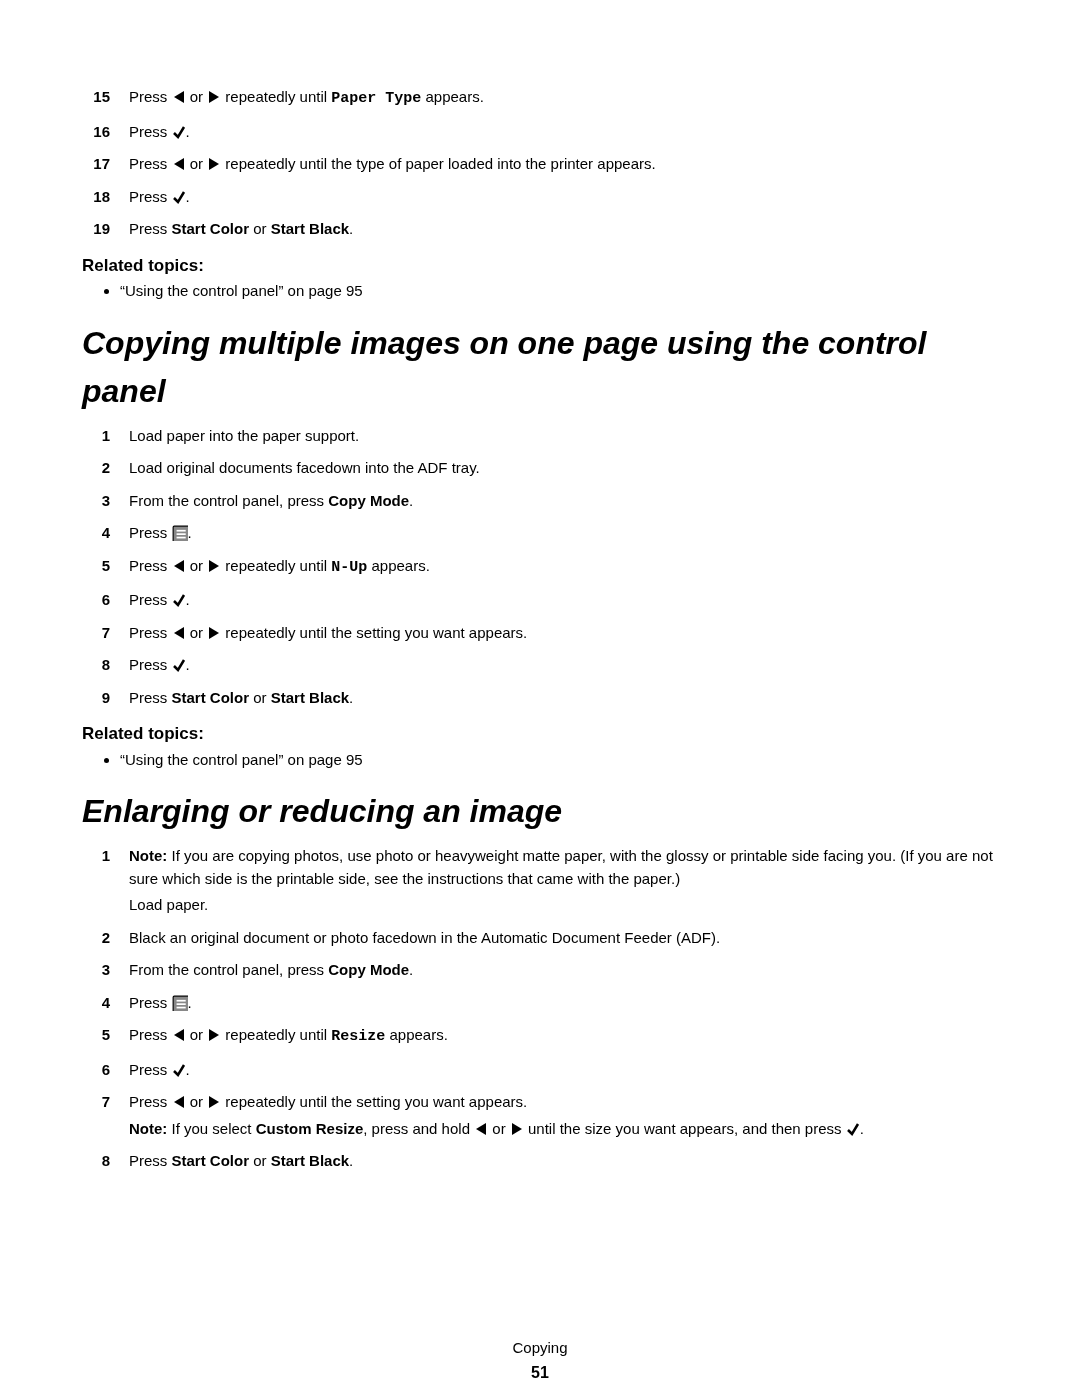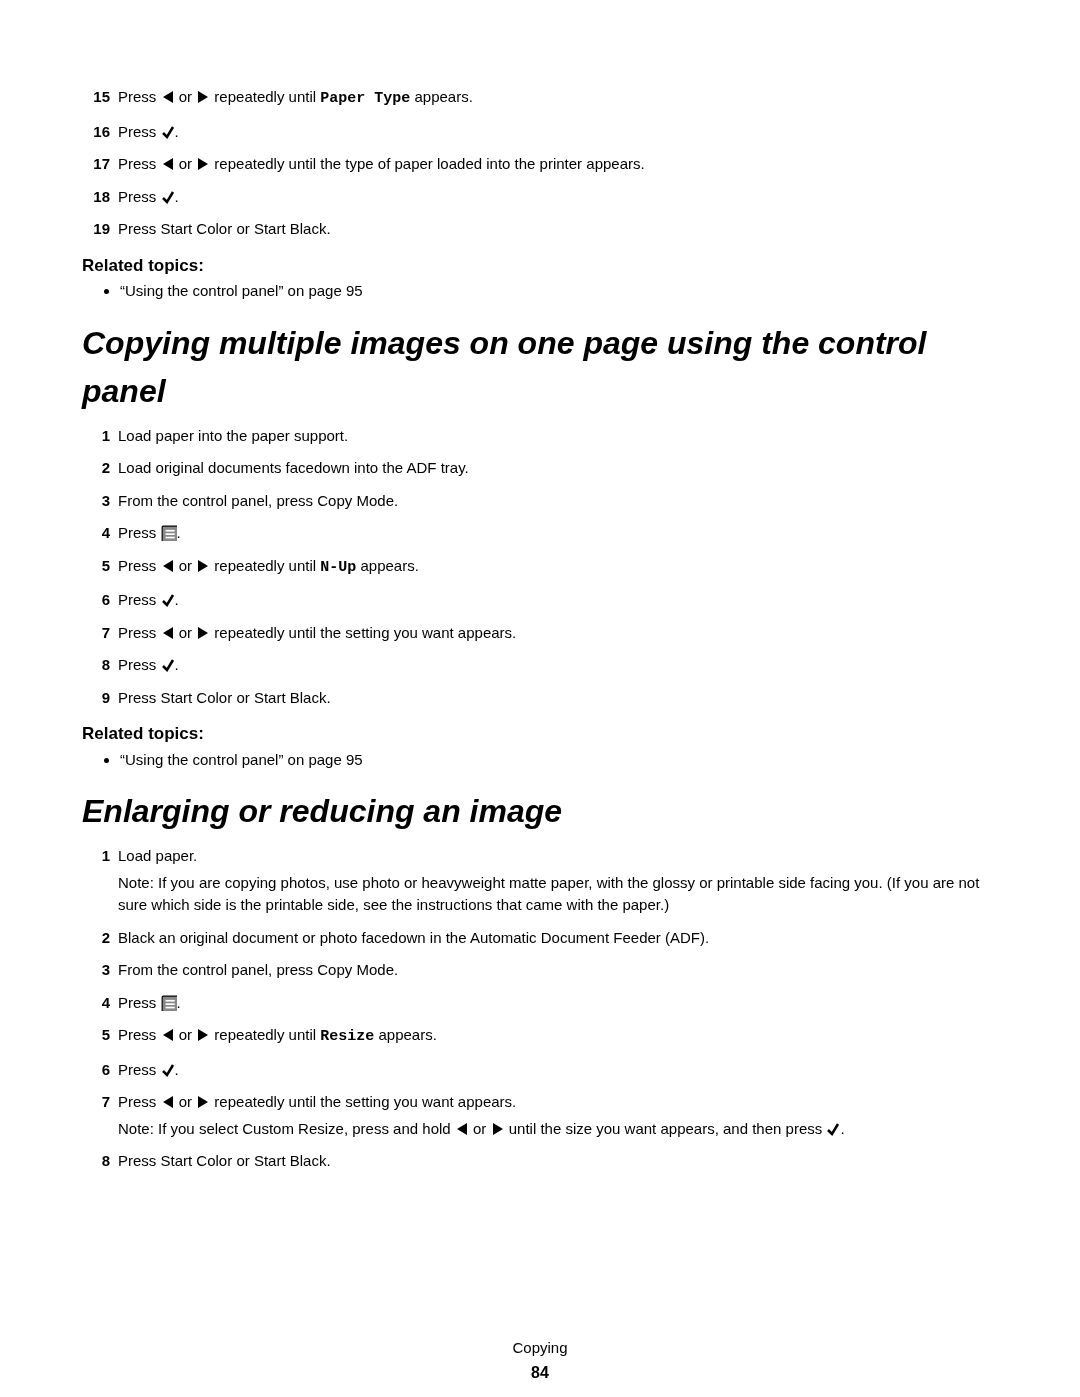--- a/index.html
+++ b/index.html
@@ -9,35 +9,36 @@
     line-height: 1.5;
     color: #000;
     margin: 0;
     padding: 80px 82px 40px 82px;
     width: 1080px;
   }
   .step {
     display: flex;
     margin: 6px 0;
     align-items: flex-start;
+    gap: 11px;
   }
   .step-num {
     font-weight: bold;
     min-width: 28px;
     text-align: right;
     margin-right: 8px;
     flex-shrink: 0;
   }
   .step-body {
     flex: 1;
   }
   .step-body p {
     margin: 0 0 4px 0;
   }
-  .bold { font-weight: normal; }
+  .bold { font-weight: bold; }
   .mono { font-family: "Courier New", monospace; font-weight: bold; }
   .subhead {
     font-weight: bold;
     font-size: 17px;
     margin: 8px 0 2px 0;
   }
   .bullet-list {
     margin: 2px 0 16px 0;
     padding-left: 38px;
   }
@@ -230,22 +231,22 @@
 <div class="subhead">Related topics:</div>
 <ul class="bullet-list">
   <li>“Using the control panel” on page 95</li>
 </ul>
 
 <h2 class="section">Enlarging or reducing an image</h2>
 <div id="secC">
     <div class="step">
       <div class="step-num">1</div>
       <div class="step-body">
+        <p><span class="bold">Note:</span><span> If you are copying photos, use photo or heavyweight matte paper, with the glossy or printable side facing you. (If you are not sure which side is the printable side, see the instructions that came with the paper.)</span></p>
         <p><span>Load paper.</span></p>
-        <p><span class="bold">Note:</span><span> If you are copying photos, use photo or heavyweight matte paper, with the glossy or printable side facing you. (If you are not sure which side is the printable side, see the instructions that came with the paper.)</span></p>
       </div>
     </div>
     <div class="step">
       <div class="step-num">2</div>
       <div class="step-body">
         <p><span>Black an original document or photo facedown in the Automatic Document Feeder (ADF).</span></p>
 
       </div>
     </div>
     <div class="step">
@@ -305,14 +306,14 @@
       <div class="step-num">8</div>
       <div class="step-body">
         <p><span>Press </span><span class="bold">Start Color</span><span> or </span><span class="bold">Start Black</span><span>.</span></p>
 
       </div>
     </div>
   </div>
 
 <div class="footer">
   <div>Copying</div>
-  <div class="pno">84</div>
+  <div class="pno">51</div>
 </div>
 
 </body></html>

